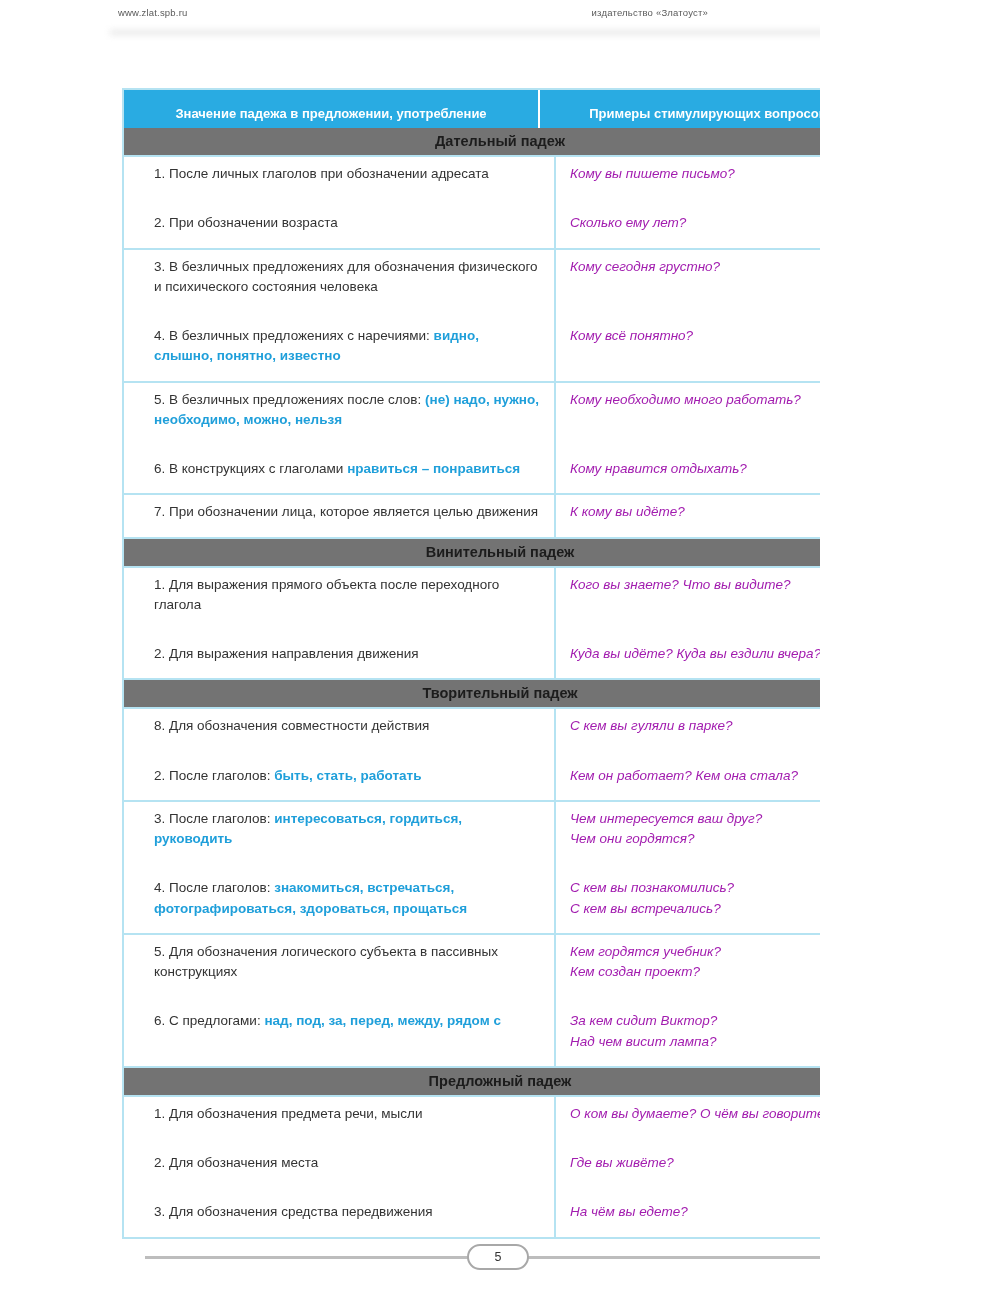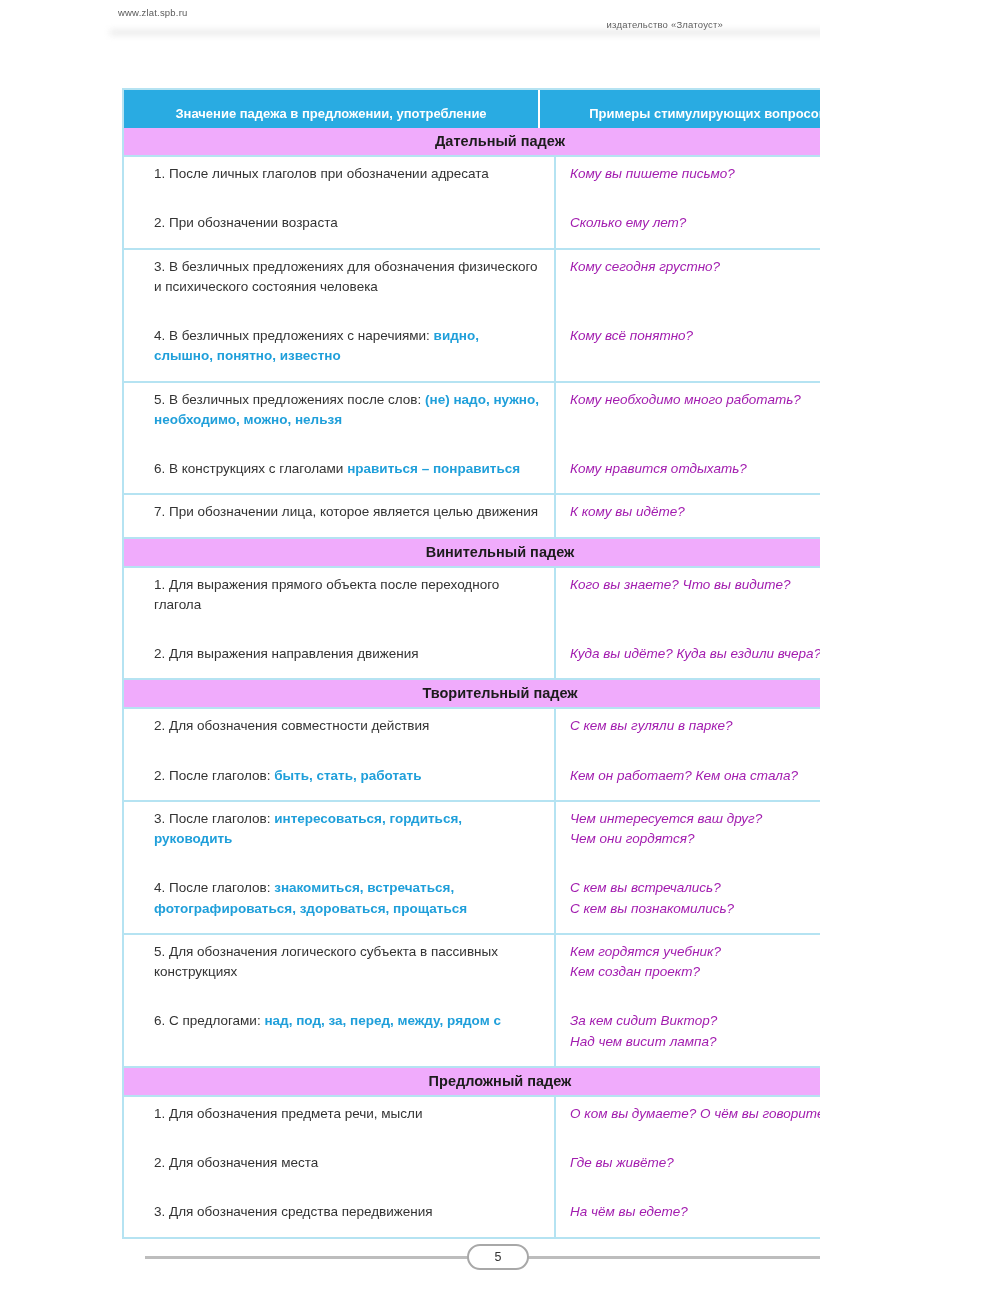--- a/index.html
+++ b/index.html
@@ -2,36 +2,36 @@
 <html><head>
 <meta charset="utf-8">
 <style>
   html,body { margin:0; padding:0; background:#ffffff; }
   .page {
     position:relative; width:820px; height:1300px; background:#ffffff;
     font-family:"Liberation Sans", sans-serif; overflow:hidden;
   }
   .margin-note { position:absolute; top:7px; font-size:9.5px; color:#5a5a5a; letter-spacing:.2px; }
   .margin-note.left { left:118px; }
-  .margin-note.right { right:97px;margin-top:12px; }
+  .margin-note.right { right:112px; }
   .scan-artifact { position:absolute; top:30px; left:110px; width:880px; height:5px;
     background:#cccccc; filter:blur(3px); opacity:.45; }
 
   .grammar-table {
     position:absolute; left:122px; top:88px; width:756px;
     border:2px solid #b5e3f2; background:#fff; box-sizing:border-box;
   }
   .thead { display:flex; background:#29abe2; }
   .th { color:#ffffff; font-weight:bold; font-size:13px; text-align:center;
         padding:16px 8px 7px; box-sizing:border-box; }
   .th.c1 { width:416px; border-right:2px solid #ffffff; }
   .th.c2 { flex:1; }
 
   .section-title { text-align:center; font-weight:bold; font-size:14.5px; color:#1c1c1c;
-        padding:5px 0 6px; border-bottom:2px solid #b5e3f2; background:#f0abfc; }
+        padding:5px 0 6px; border-bottom:2px solid #b5e3f2; background:#737373; }
   .group { border-bottom:2px solid #b5e3f2; }
   .section:last-child .group:last-child { border-bottom:none; }
 
   .item { display:flex; align-items:stretch;padding-left:16px; }
   .left-cell { width:416px; box-sizing:border-box; border-right:2px solid #b5e3f2;
         padding:7px 14px 22px 14px; font-size:13.5px; line-height:1.5; color:#333333; }
   .right-cell { flex:1; box-sizing:border-box;
         padding:7px 10px 22px 14px; font-size:13.5px; line-height:1.5; color:#a21caf;
         font-style:italic; }
   .item:last-child .left-cell, .item:last-child .right-cell { padding-bottom:14px; }
@@ -126,21 +126,21 @@
               <div class="right-cell">
                 <div class="q">Куда вы идёте? Куда вы ездили вчера?</div>
               </div>
             </div>
           </div>
         </div>
         <div class="section">
           <div class="section-title">Творительный падеж</div>
           <div class="group">
             <div class="item">
-              <div class="left-cell"><span class="plain">2. Для обозначения совместности действия</span></div>
+              <div class="left-cell"><span class="plain">8. Для обозначения совместности действия</span></div>
               <div class="right-cell">
                 <div class="q">С кем вы гуляли в парке?</div>
               </div>
             </div>
             <div class="item">
               <div class="left-cell"><span class="plain">2. После глаголов: </span><span class="kw">быть, стать, работать</span></div>
               <div class="right-cell">
                 <div class="q">Кем он работает? Кем она стала?</div>
               </div>
             </div>
@@ -149,22 +149,22 @@
             <div class="item">
               <div class="left-cell"><span class="plain">3. После глаголов: </span><span class="kw">интересоваться, гордиться, руководить</span></div>
               <div class="right-cell">
                 <div class="q">Чем интересуется ваш друг?</div>
                 <div class="q">Чем они гордятся?</div>
               </div>
             </div>
             <div class="item">
               <div class="left-cell"><span class="plain">4. После глаголов: </span><span class="kw">знакомиться, встречаться, фотографироваться, здороваться, прощаться</span></div>
               <div class="right-cell">
+                <div class="q">С кем вы познакомились?</div>
                 <div class="q">С кем вы встречались?</div>
-                <div class="q">С кем вы познакомились?</div>
               </div>
             </div>
           </div>
           <div class="group">
             <div class="item">
               <div class="left-cell"><span class="plain">5. Для обозначения логического субъекта в пассивных конструкциях</span></div>
               <div class="right-cell">
                 <div class="q">Кем гордятся учебник?</div>
                 <div class="q">Кем создан проект?</div>
               </div>

